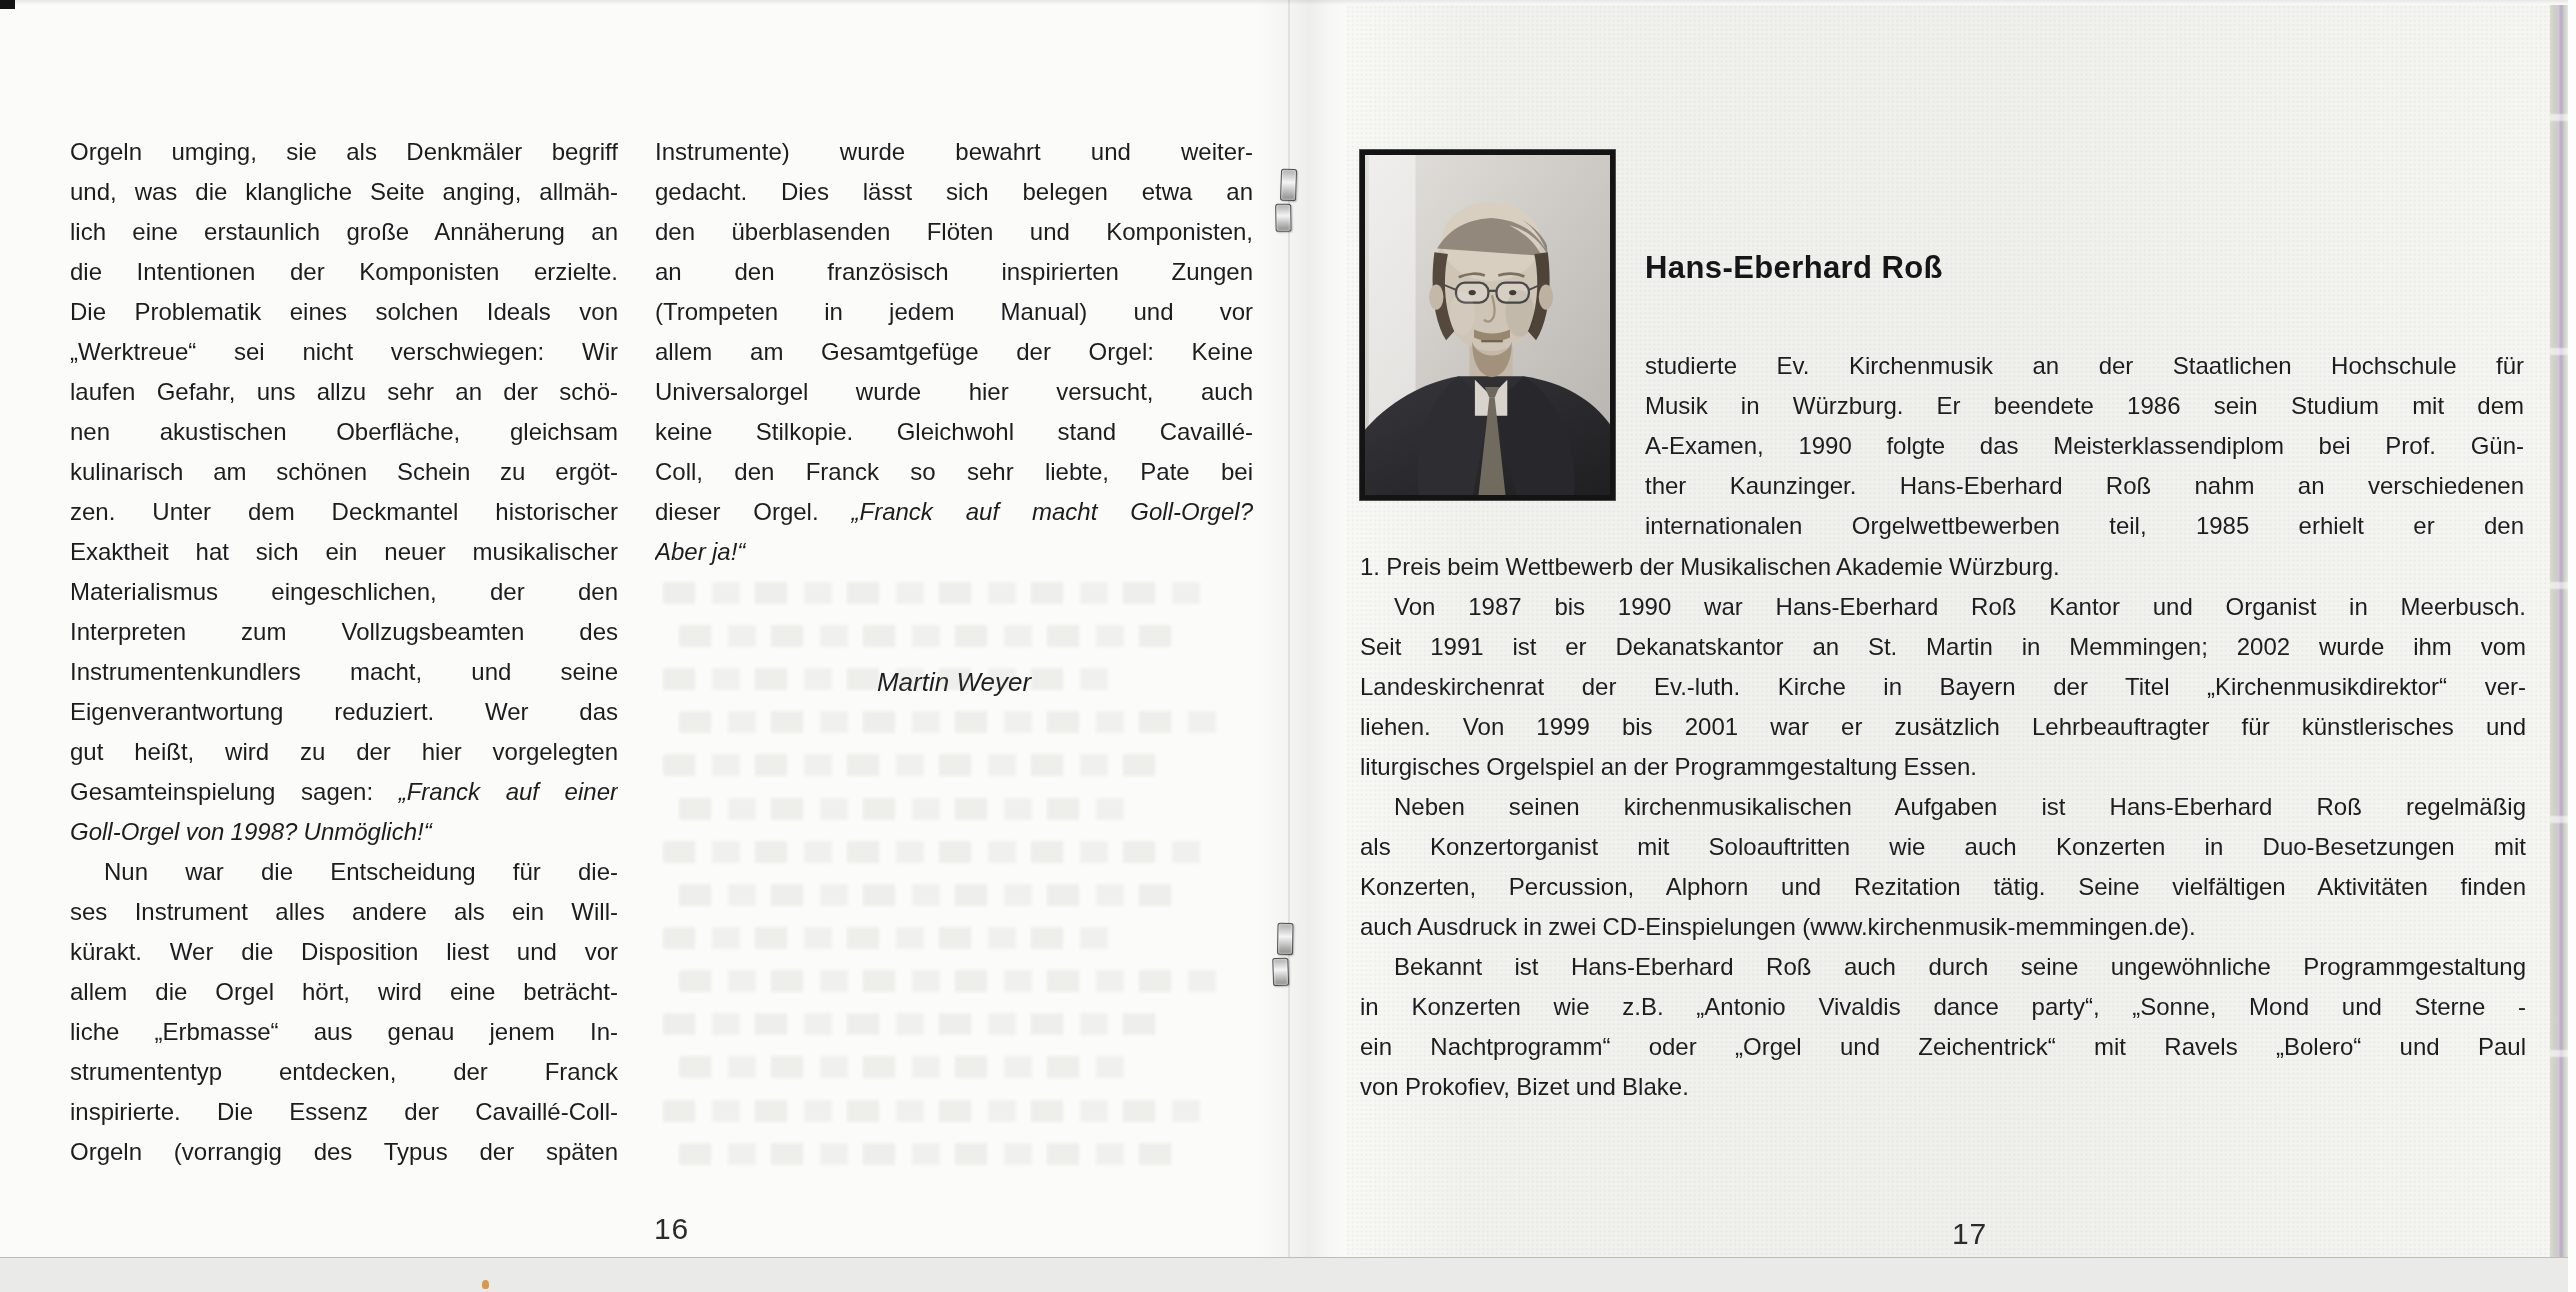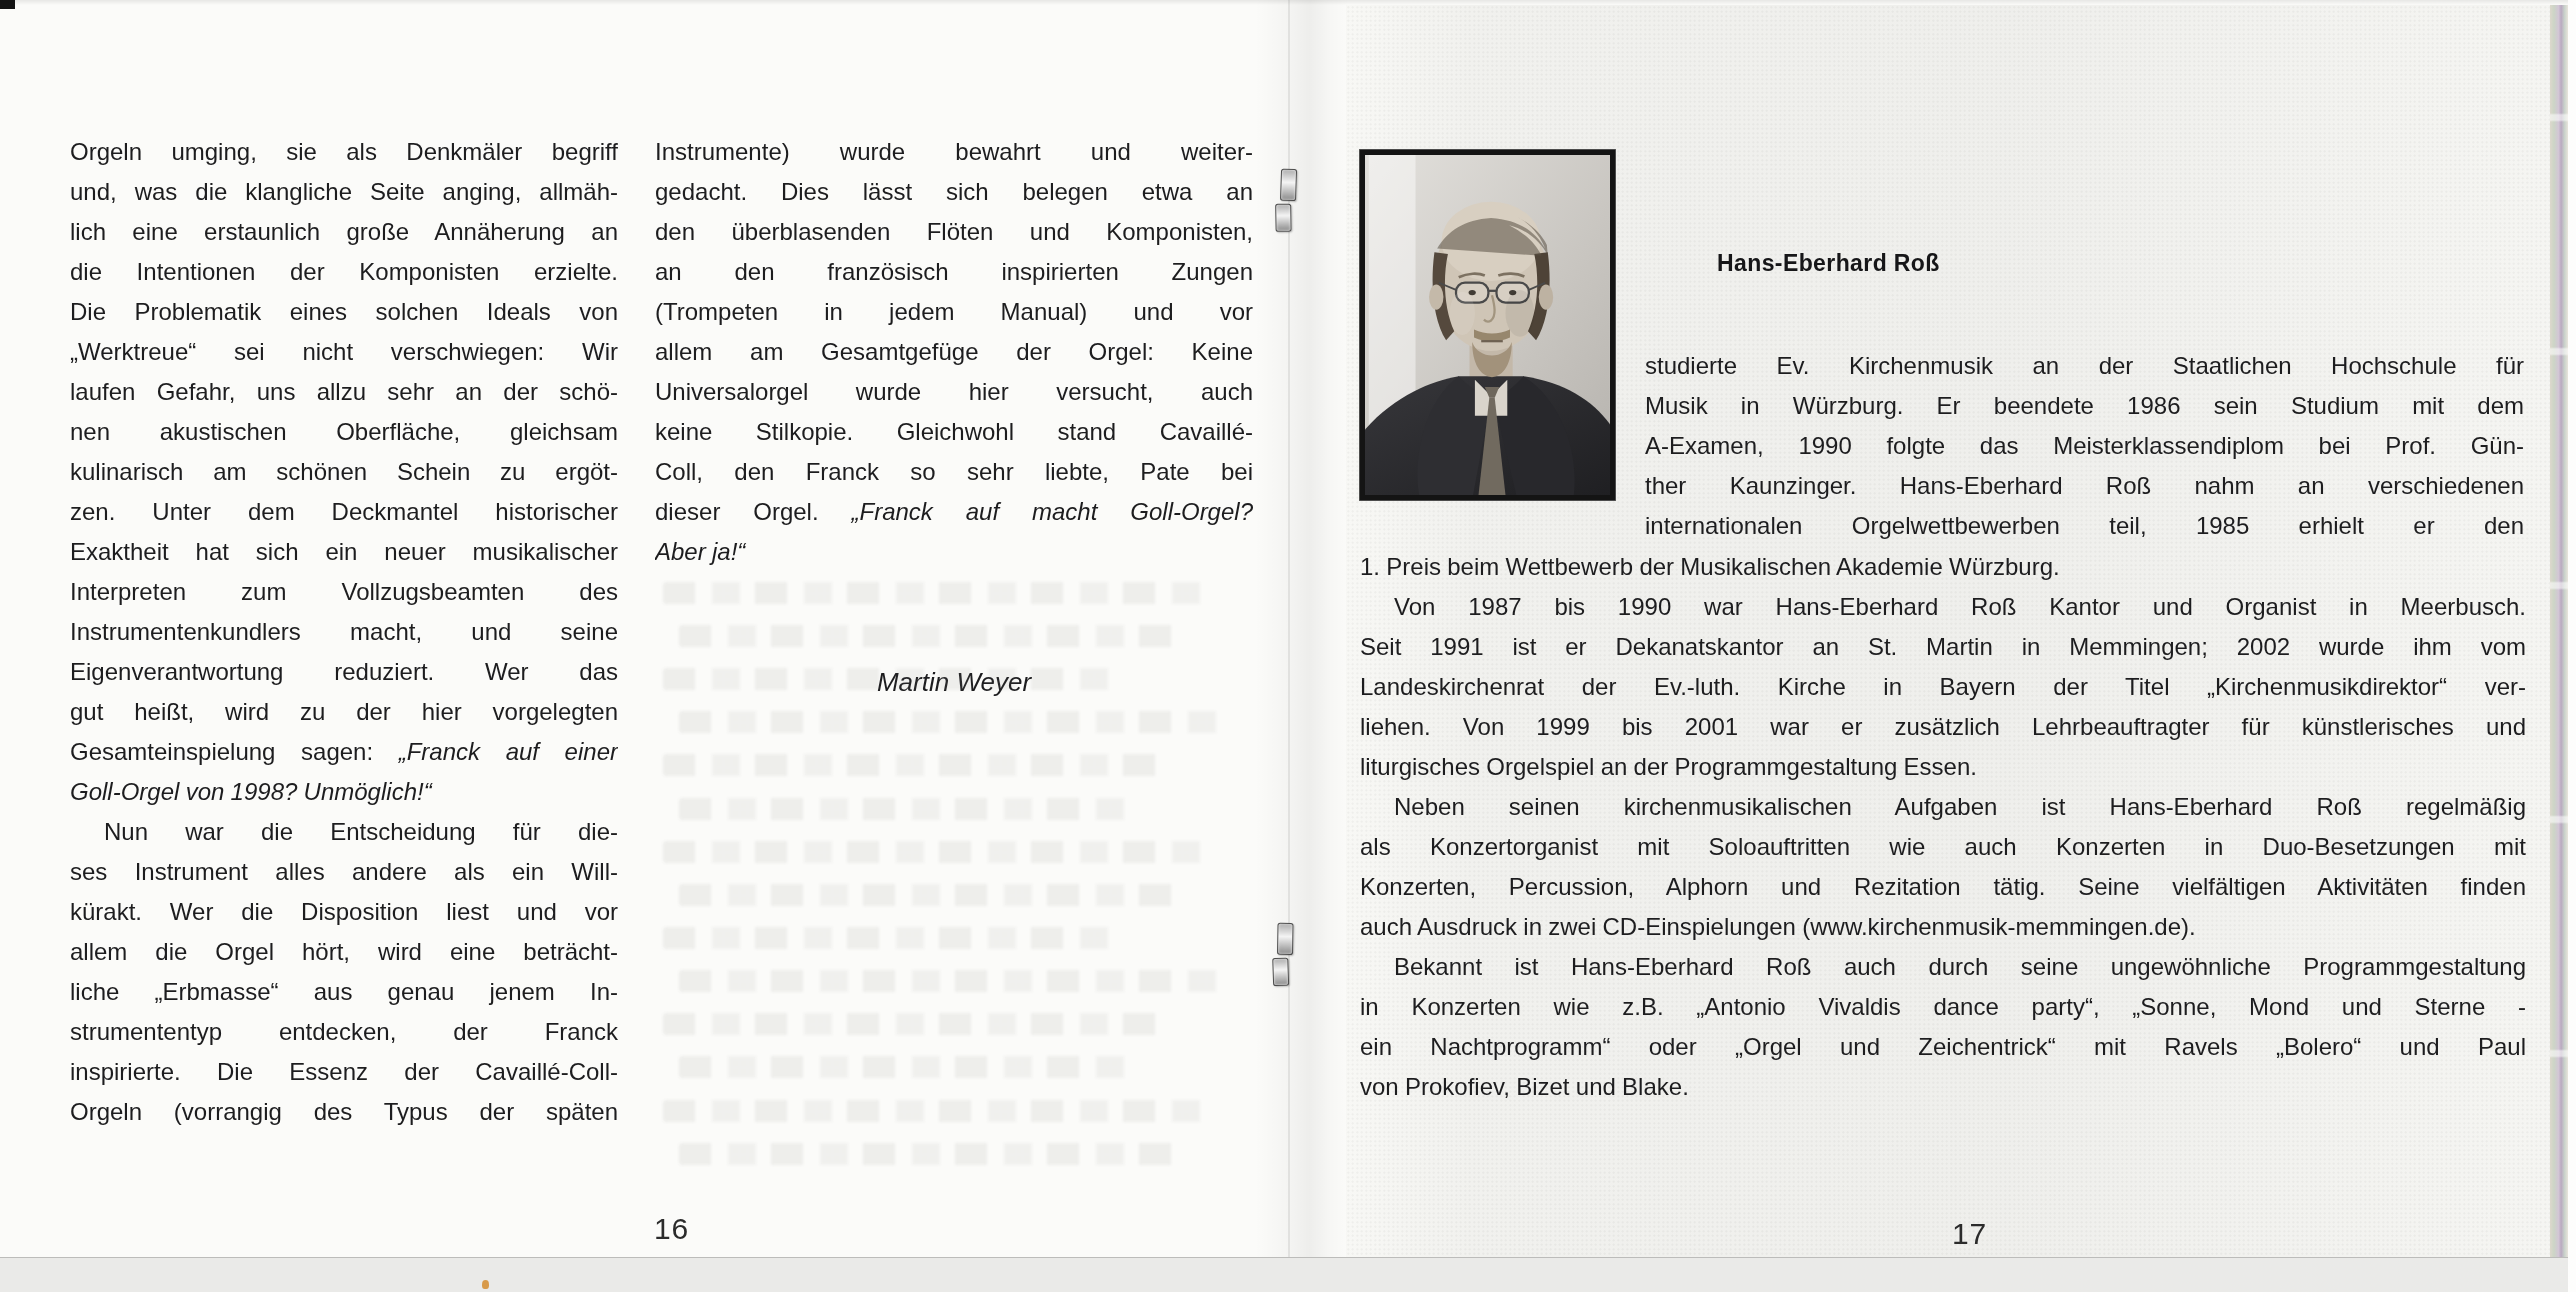--- a/index.html
+++ b/index.html
@@ -46,21 +46,21 @@
   .line.end{text-align:left;text-align-last:left;}
   .indent{display:inline-block;width:34px;}
   .it{font-style:italic;}
   .col1{left:70px;top:132px;width:548px;}
   .col2{left:655px;top:132px;width:598px;}
   .signature{position:absolute;left:655px;top:618px;width:598px;height:40px;line-height:40px;
     font-size:26px;font-style:italic;text-align:center;margin-top:44px;}
   .pagenum{position:absolute;font-size:30px;color:#2b2b2b;letter-spacing:0.9px;margin-left:39px;}
   .pn-left{left:615px;top:1212px;}
   .pn-right{left:1913px;top:1217px;}
-  .heading{position:absolute;left:1717px;top:250px;font-size:23px;font-weight:700;
+  .heading{position:absolute;left:1645px;top:250px;font-size:31px;font-weight:700;
     letter-spacing:0.4px;color:#161618;}
   .wrapcol{left:1645px;top:346px;width:879px;}
   .fullcol{left:1360px;top:547px;width:1166px;}
   
   .photo{position:absolute;left:1360px;top:150px;width:245px;height:340px;
     border:5.4px solid #141414;background:#cfccc7;box-shadow:0 0 0 0.9px #3a3a3a;}
   .photo svg{display:block;}
   
   .ghost{position:absolute;height:21.6px;border-radius:3.6px;filter:blur(1.8px);opacity:.85;
     background:repeating-linear-gradient(90deg, rgba(128,128,120,.13) 0 32px, rgba(0,0,0,0) 32px 49px, rgba(128,128,120,.10) 49px 77px, rgba(0,0,0,0) 77px 92px);}
@@ -90,20 +90,21 @@
         <div class="line"><span>und, was die klangliche Seite anging, allmäh-</span></div>
         <div class="line"><span>lich eine erstaunlich große Annäherung an</span></div>
         <div class="line"><span>die Intentionen der Komponisten erzielte.</span></div>
         <div class="line"><span>Die Problematik eines solchen Ideals von</span></div>
         <div class="line"><span>„Werktreue“ sei nicht verschwiegen: Wir</span></div>
         <div class="line"><span>laufen Gefahr, uns allzu sehr an der schö-</span></div>
         <div class="line"><span>nen akustischen Oberfläche, gleichsam</span></div>
         <div class="line"><span>kulinarisch am schönen Schein zu ergöt-</span></div>
         <div class="line"><span>zen. Unter dem Deckmantel historischer</span></div>
         <div class="line"><span>Exaktheit hat sich ein neuer musikalischer</span></div>
+        <div class="line"><span>Materialismus eingeschlichen, der den</span></div>
         <div class="line"><span>Interpreten zum Vollzugsbeamten des</span></div>
         <div class="line"><span>Instrumentenkundlers macht, und seine</span></div>
         <div class="line"><span>Eigenverantwortung reduziert. Wer das</span></div>
         <div class="line"><span>gut heißt, wird zu der hier vorgelegten</span></div>
         <div class="line"><span>Gesamteinspielung sagen: </span><span class="it">„Franck auf einer</span></div>
         <div class="line end"><span class="it">Goll-Orgel von 1998? Unmöglich!“</span></div>
         <div class="line"><span class="indent"></span><span>Nun war die Entscheidung für die-</span></div>
         <div class="line"><span>ses Instrument alles andere als ein Will-</span></div>
         <div class="line"><span>kürakt. Wer die Disposition liest und vor</span></div>
         <div class="line"><span>allem die Orgel hört, wird eine beträcht-</span></div>

